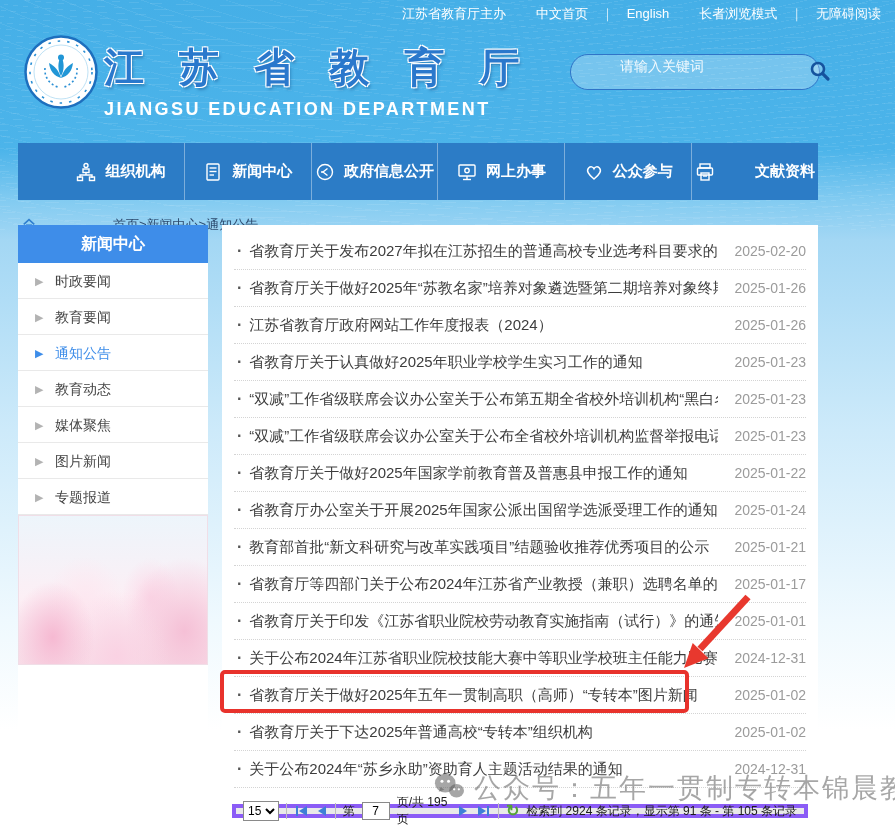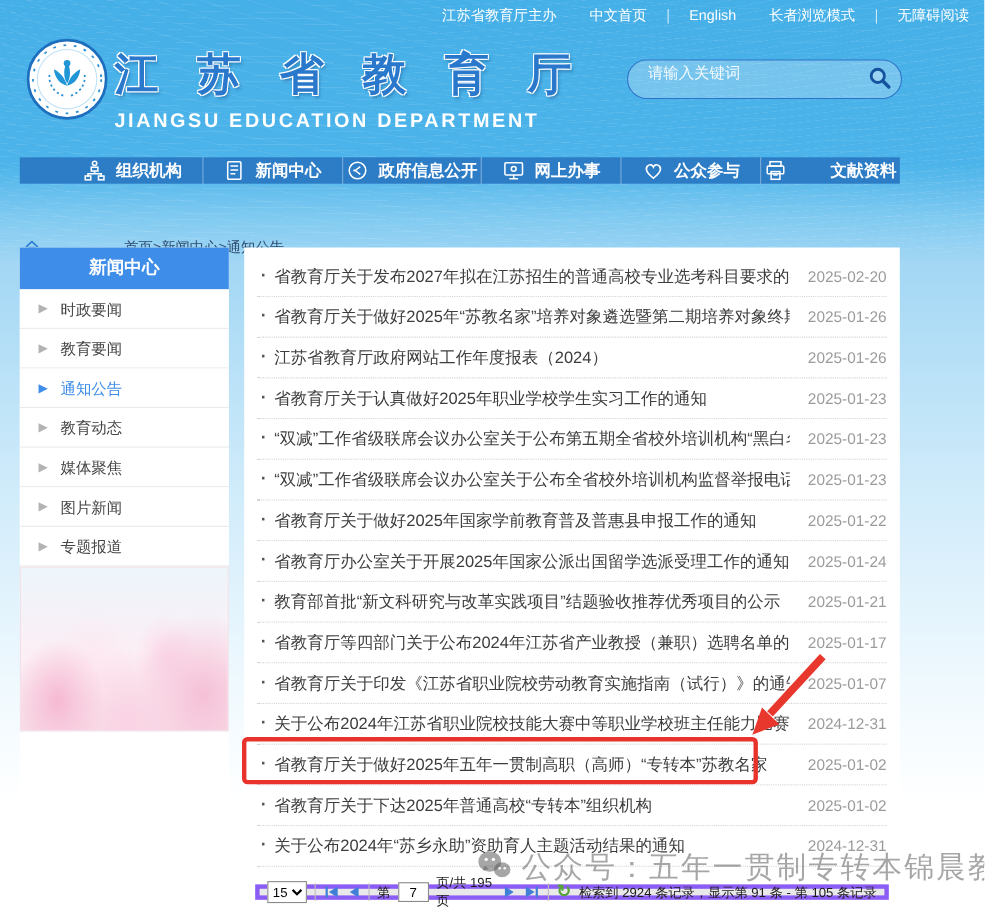--- a/index.html
+++ b/index.html
@@ -19,26 +19,26 @@
   .top-link.gap { margin-left:30px; }
 
   
   .logo { position:absolute; left:24px; top:35px; width:74px; height:74px; cursor:pointer; z-index:2; }
   .site-heading { position:absolute; left:104px; top:40px; z-index:2; }
   .site-title { font-size:40px; font-weight:bold; color:#2a78cc; letter-spacing:12px; white-space:nowrap;
     text-shadow:-1px -1px 0 #fff,1px -1px 0 #fff,-1px 1px 0 #fff,1px 1px 0 #fff,2px 3px 3px rgba(20,80,140,.45); }
   .site-subtitle { margin-top:4px; font-size:18px; font-weight:bold; color:#fff; letter-spacing:2.4px; }
   .search-box { position:absolute; left:570px; top:54px; width:250px; height:36px; border-radius:18px;
     border:1.5px solid #2f74c8; background:rgba(255,255,255,.25); display:flex; align-items:center; z-index:2; }
-  .search-input { flex:1; height:100%; background:transparent; border:none; outline:none; padding:0 8px 12px 18px; font-size:14px; color:#fff; }
+  .search-input { flex:1; height:100%; background:transparent; border:none; outline:none; padding:0 8px 12px 18px; font-size:14px; color:#fff;margin-left:31px; }
   .search-input::placeholder { color:rgba(255,255,255,.9); }
   .search-btn { width:38px; height:100%; display:flex; align-items:center; justify-content:center; cursor:pointer; background:transparent; border:none; }
 
   
-  .nav { position:absolute; left:18px; top:143px; width:800px; height:24px; background:#2c7cc6; display:flex; z-index:2;padding-left:40px; }
+  .nav { position:absolute; left:18px; top:143px; width:800px; height:57px; background:#2c7cc6; display:flex; z-index:2;padding-left:40px; }
   .nav-item { flex:1; display:flex; align-items:center; justify-content:center; gap:9px; color:#fff; font-size:15px; font-weight:bold;
     border-right:1px solid rgba(255,255,255,.38); cursor:pointer; }
   .nav-item:last-child { border-right:none;gap:40px; }
   .nav-ico { width:20px; height:20px; display:inline-flex; }
 
   
   .breadcrumb { position:absolute; left:22px; top:194px; display:flex; align-items:center; gap:6px; font-size:13px; color:#2c4a6e; z-index:2; }
   .crumb-path { cursor:pointer; }
 
   
@@ -316,32 +316,32 @@
 
         <div class="notice-row">
           <span class="notice-bullet">·</span>
           <span class="notice-title">省教育厅等四部门关于公布2024年江苏省产业教授（兼职）选聘名单的通知</span>
           <span class="notice-date">2025-01-17</span>
         </div>
 
         <div class="notice-row">
           <span class="notice-bullet">·</span>
           <span class="notice-title">省教育厅关于印发《江苏省职业院校劳动教育实施指南（试行）》的通知</span>
-          <span class="notice-date">2025-01-07</span>
+          <span class="notice-date">2025-01-01</span>
         </div>
 
         <div class="notice-row">
           <span class="notice-bullet">·</span>
           <span class="notice-title">关于公布2024年江苏省职业院校技能大赛中等职业学校班主任能力比赛获奖</span>
           <span class="notice-date">2024-12-31</span>
         </div>
 
         <div class="notice-row">
           <span class="notice-bullet">·</span>
-          <span class="notice-title">省教育厅关于做好2025年五年一贯制高职（高师）“专转本”苏教名家</span>
+          <span class="notice-title">省教育厅关于做好2025年五年一贯制高职（高师）“专转本”图片新闻</span>
           <span class="notice-date">2025-01-02</span>
         </div>
 
         <div class="notice-row">
           <span class="notice-bullet">·</span>
           <span class="notice-title">省教育厅关于下达2025年普通高校“专转本”组织机构</span>
           <span class="notice-date">2025-01-02</span>
         </div>
 
         <div class="notice-row">

